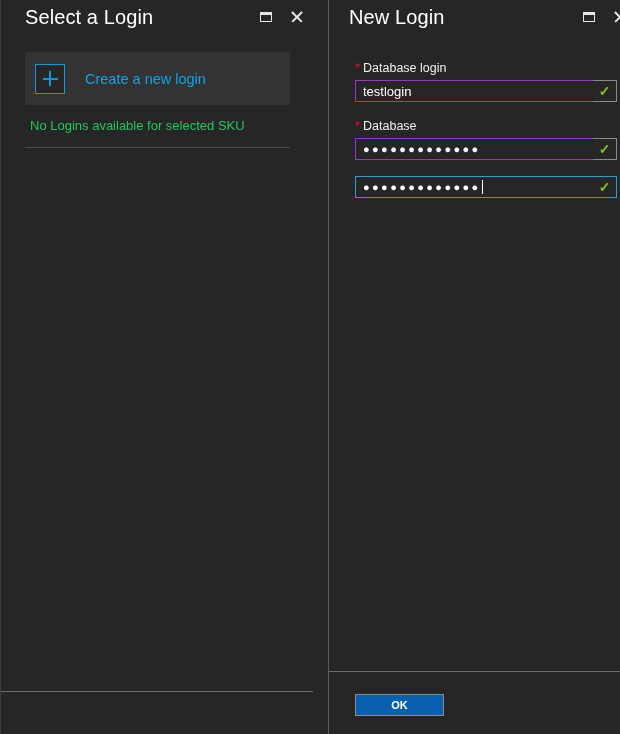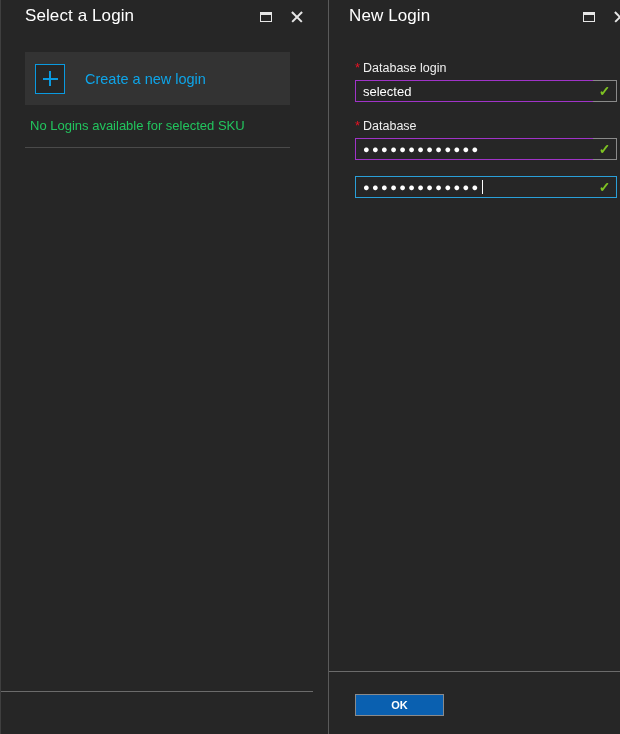--- a/index.html
+++ b/index.html
@@ -47,21 +47,21 @@
   }
 
   .titlebar {
     position: relative;
     height: 33px;
   }
   .blade-title {
     position: absolute;
     left: 24px;
     top: 6px;
-    font-size: 17px;
+    font-size: 20px;
     font-weight: 400;
     color: #ffffff;
     letter-spacing: 0.1px;
     white-space: nowrap;
   }
   .blade-right .blade-title { left: 20px; }
 
   .win-controls {
     position: absolute;
     top: 0;
@@ -317,21 +317,21 @@
         </div>
       </div>
     </div>
 
     <div class="field-group g1">
       <div class="field-label">
         <span class="req-star">*</span><span>Database login</span>
       </div>
       <div class="field-row">
         <div class="field-box">
-          <span class="field-text">selected</span>
+          <span class="field-text">testlogin</span>
         </div>
         <div class="validity-box">
           <span class="check">✓</span>
         </div>
       </div>
     </div>
 
     <div class="field-group g2">
       <div class="field-label">
         <span class="req-star">*</span><span>Database</span>

